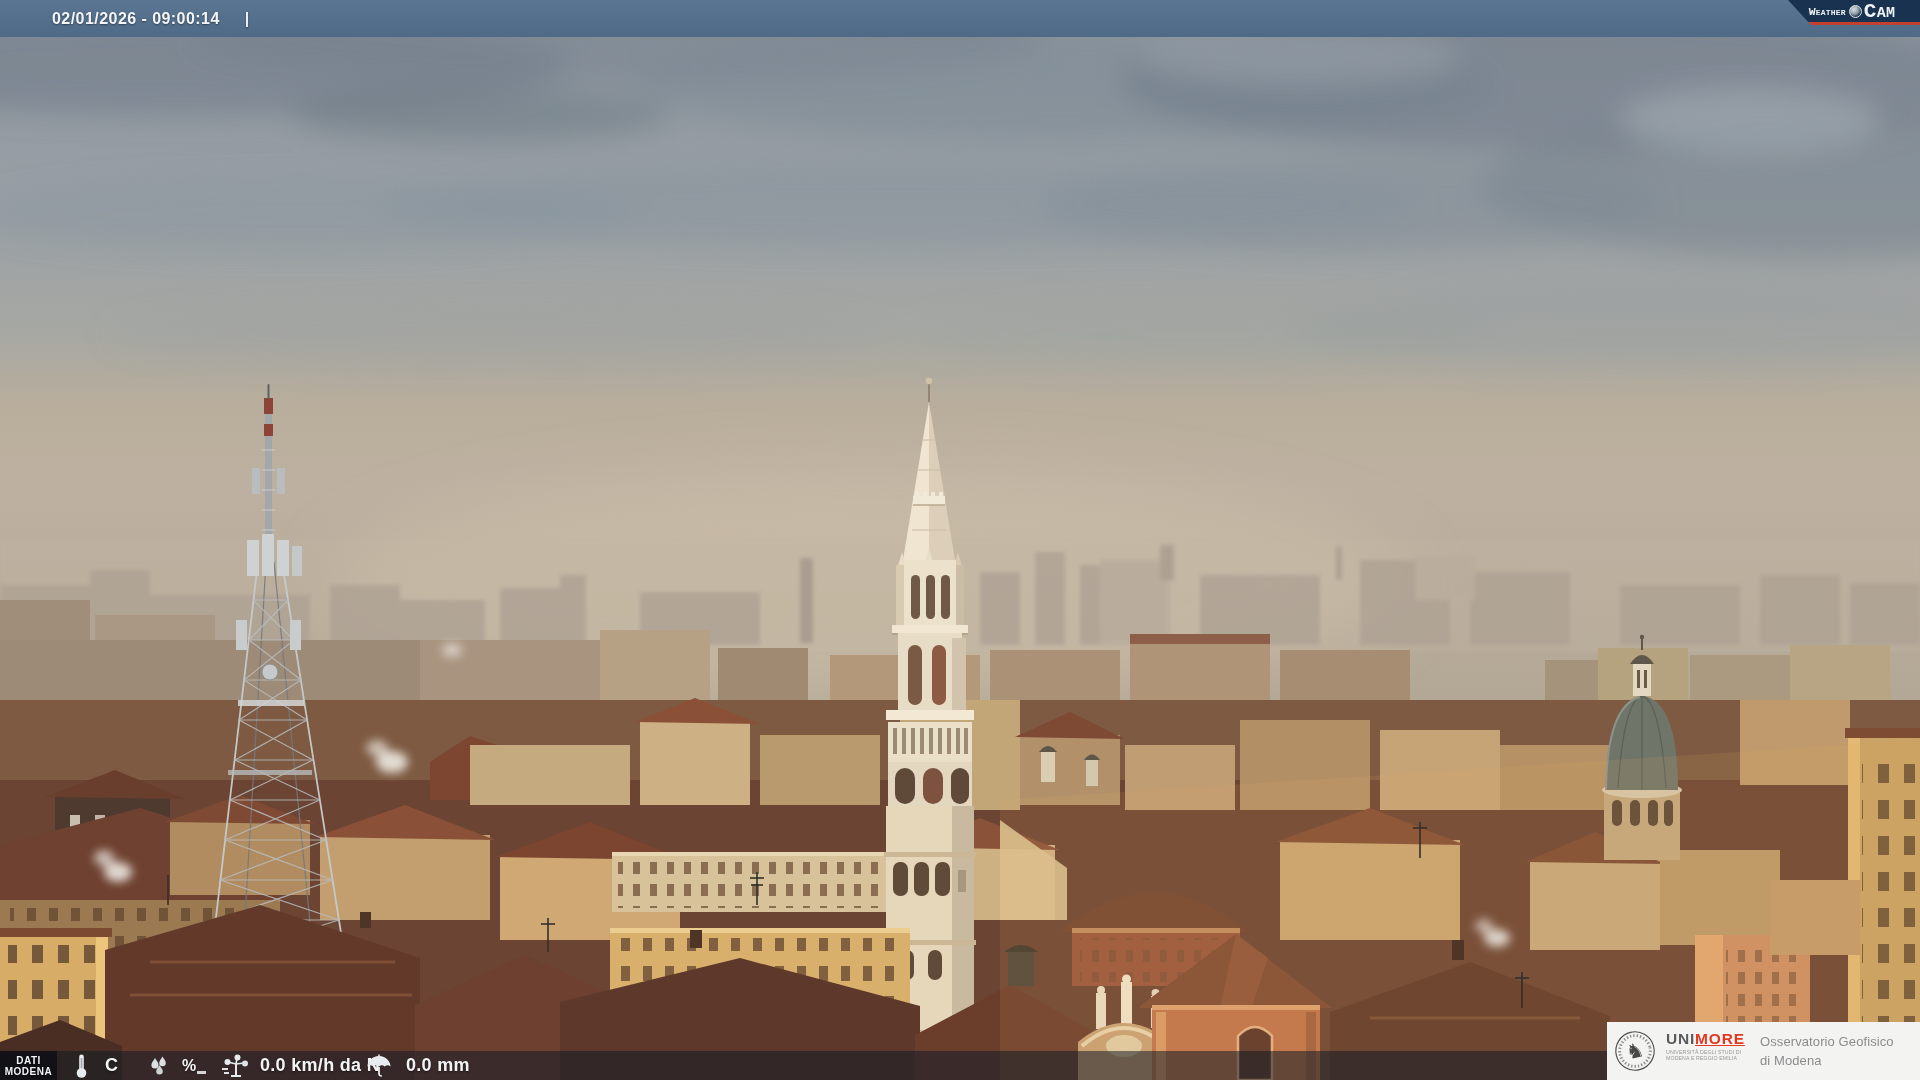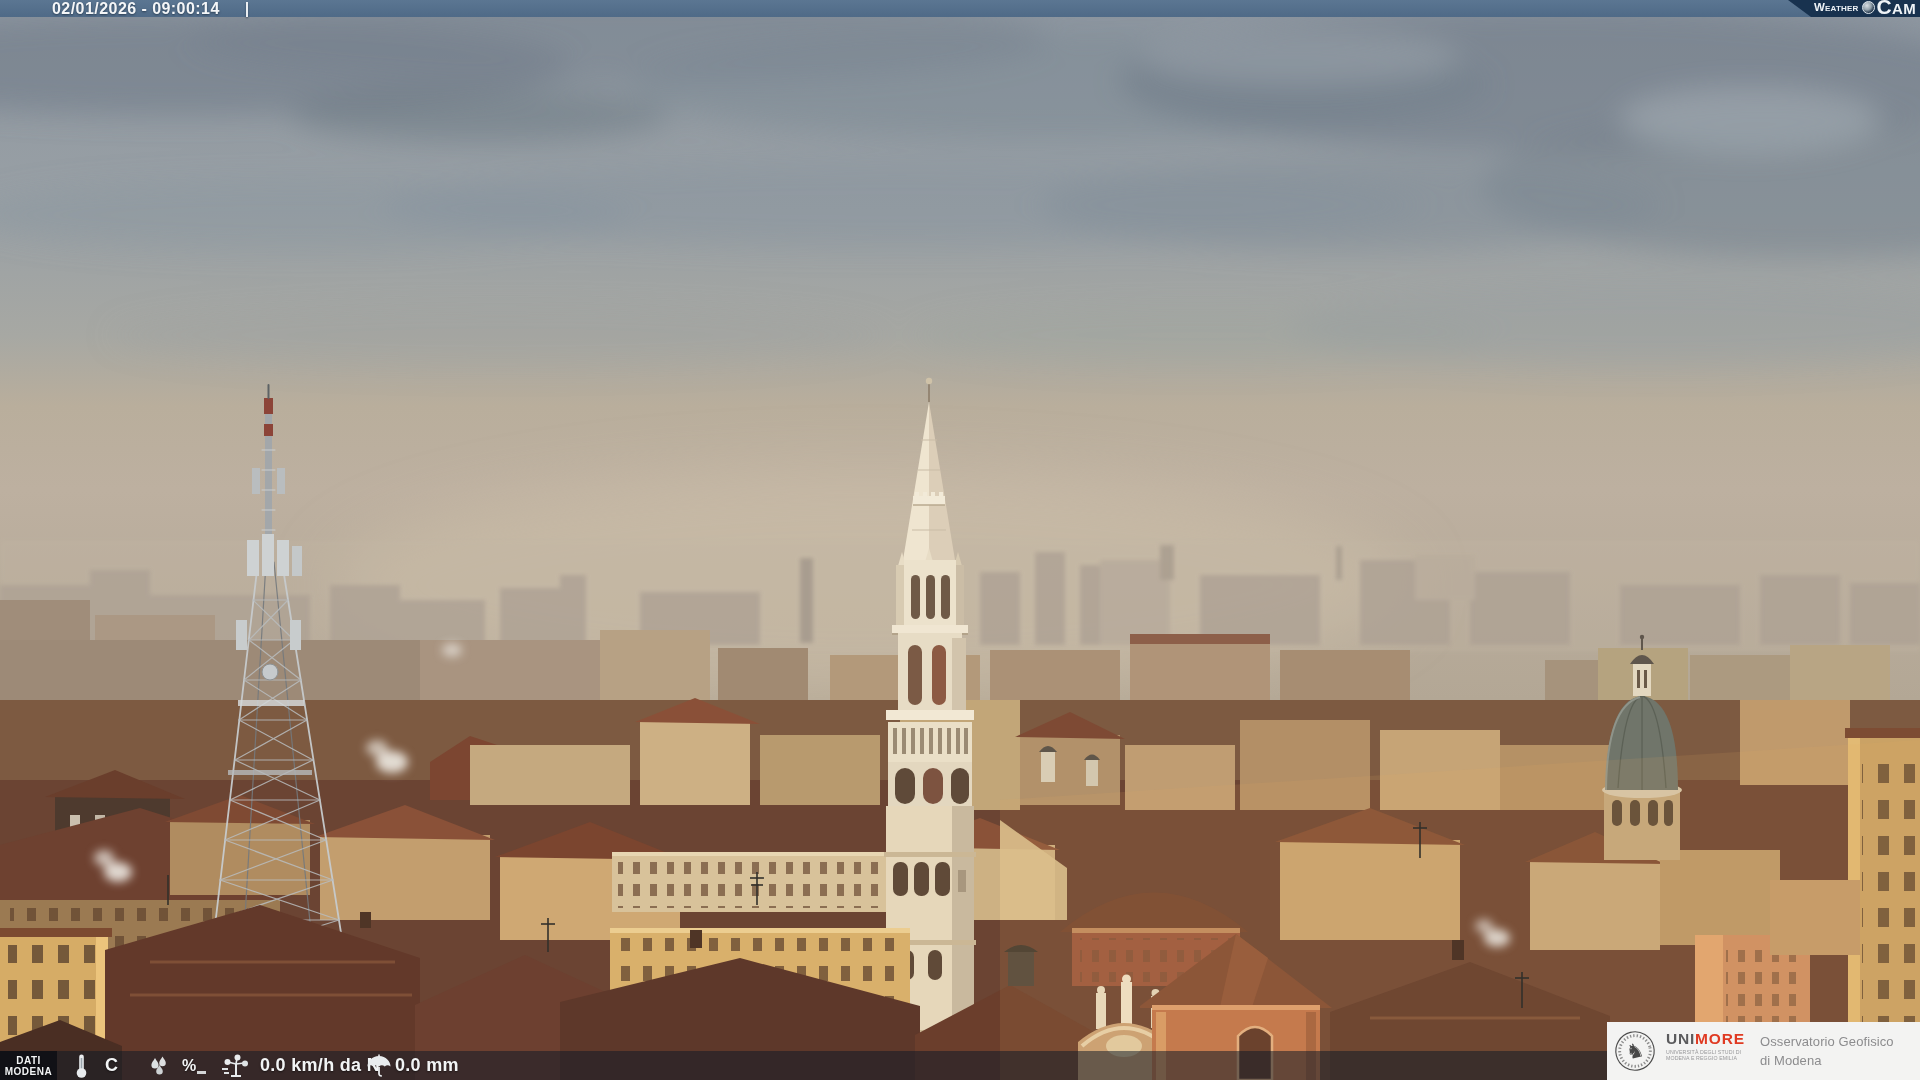--- a/index.html
+++ b/index.html
@@ -1,67 +1,67 @@
 <!DOCTYPE html>
 <html style="--top-bar-bg: #4f6a87; --overlay-bar-bg: rgba(13,24,38,0.52); --weathercam-navy: #18324f; --weathercam-red: #c2402e; --unimore-red: #e03a22; --unimore-gray: #5b5b5d; --panel-bg: #f3f3f2; --text-white: #f4f6f8;"><head>
 <meta charset="utf-8">
 <style>
   html,body{margin:0;padding:0;width:1920px;height:1080px;overflow:hidden;background:#000;}
   .stage{position:relative;width:1920px;height:1080px;overflow:hidden;
          font-family:"Liberation Sans","DejaVu Sans",sans-serif;}
   .scene{position:absolute;left:0;top:0;width:1920px;height:1080px;display:block;}
 
   
-  .topbar{position:absolute;left:0;top:0;width:100%;height:17px;z-index:5;
+  .topbar{position:absolute;left:0;top:0;width:100%;height:37px;z-index:5;
           background:linear-gradient(180deg,#5b7692 0%,var(--top-bar-bg,#4f6a87) 100%);
           display:flex;align-items:center;white-space:nowrap;
           color:var(--text-white,#f4f6f8);font-weight:bold;font-size:16px;letter-spacing:.45px;
           text-shadow:0 1px 2px rgba(10,22,34,.5);}
   .topbar .dt{margin-left:52px;}
   .topbar .sep{margin:0 25px;opacity:.95;}
 
   
-  .wclogo{position:absolute;right:0;top:0;height:17px;width:132px;z-index:6;
+  .wclogo{position:absolute;right:0;top:0;height:25px;width:132px;z-index:6;
           clip-path:polygon(0 0,100% 0,100% 100%,23px 100%);
           background:linear-gradient(180deg,var(--weathercam-navy,#18324f) 0,var(--weathercam-navy,#18324f) 22px,var(--weathercam-red,#c2402e) 22px);
-          display:flex;align-items:center;justify-content:flex-end;
-          padding:0 4px 3px 0;box-sizing:border-box;color:#eef3f7;}
+          display:flex;align-items:center;justify-content:center;
+          padding:0 4px 3px 0;box-sizing:border-box;color:#eef3f7;font-family:Liberation Mono, monospace;}
   .wc-weather{font-variant-caps:small-caps;font-weight:600;font-size:11.5px;letter-spacing:.2px;}
   .wc-lens{width:13px;height:13px;border-radius:50%;margin:0 2px 0 3px;flex:none;
            background:radial-gradient(circle at 36% 32%,#d9e0e5,#94a2ac 42%,#33475b 68%,#0f1b27 88%);
            border:1.5px solid #dde6ed;box-sizing:border-box;}
   .wc-cam{font-variant-caps:small-caps;font-weight:bold;font-size:21px;letter-spacing:.3px;}
 
   
   .bottombar{position:absolute;left:0;bottom:0;width:100%;height:29px;z-index:5;
              background:var(--overlay-bar-bg,rgba(13,24,38,.52));}
   .bb-item{position:absolute;top:0;height:100%;display:flex;align-items:center;
            color:#f2f4f5;font-weight:bold;font-size:18px;letter-spacing:.3px;
            text-shadow:0 1px 2px rgba(0,0,0,.55);white-space:nowrap;}
   .dati{left:0;width:57px;background:rgba(8,11,16,.72);flex-direction:column;justify-content:center;
         font-size:10px;line-height:11px;letter-spacing:.5px;text-align:left;}
   .m-temp{left:74px;}  .m-temp .unit{margin-left:15px;}
   .m-hum{left:148px;}  .m-hum .unit{margin-left:11px;font-size:16px;}
   .m-wind{left:197px;}
   .m-wind .dash{width:9px;height:2.5px;background:#e6e9ea;opacity:.9;transform:translateY(7px);}
   .m-wind .icon{margin-left:15px;}
   .m-wind .txt{margin-left:9px;}
-  .m-rain{left:366px;} .m-rain .txt{margin-left:3px;}
+  .m-rain{left:366px;} .m-rain .txt{margin-left:14px;}
   .bb-item svg{display:block;}
   .m-val{min-width:1px;}
 
   
   .unibox{position:absolute;left:1607px;top:1022px;width:313px;height:58px;z-index:7;
           background:var(--panel-bg,#f3f3f2);display:flex;align-items:center;box-sizing:border-box;
           padding-left:5px;}
   .seal{flex:none;width:46px;height:48px;transform:rotate(-14deg);}
   .brand{flex:none;width:86px;margin-left:8px;}
   .brand-line{font-weight:bold;font-size:15.5px;letter-spacing:.8px;line-height:16px;}
   .brand-uni{color:var(--unimore-gray,#5b5b5d);}
-  .brand-more{color:var(--unimore-red,#e03a22);}
+  .brand-more{color:var(--unimore-red,#e03a22);text-decoration:underline;}
   .brand-sub{color:#98989a;font-size:9px;line-height:11px;letter-spacing:.2px;
              transform:scale(.58);transform-origin:left top;width:172%;margin-top:2px;}
   .dept{margin-left:8px;color:#8c8c8e;font-size:13px;line-height:19px;letter-spacing:.1px;}
 </style>
 </head>
 <body>
 
 <div class="stage">
 
   <svg class="scene" viewBox="0 0 1920 1080" xmlns="http://www.w3.org/2000/svg">

